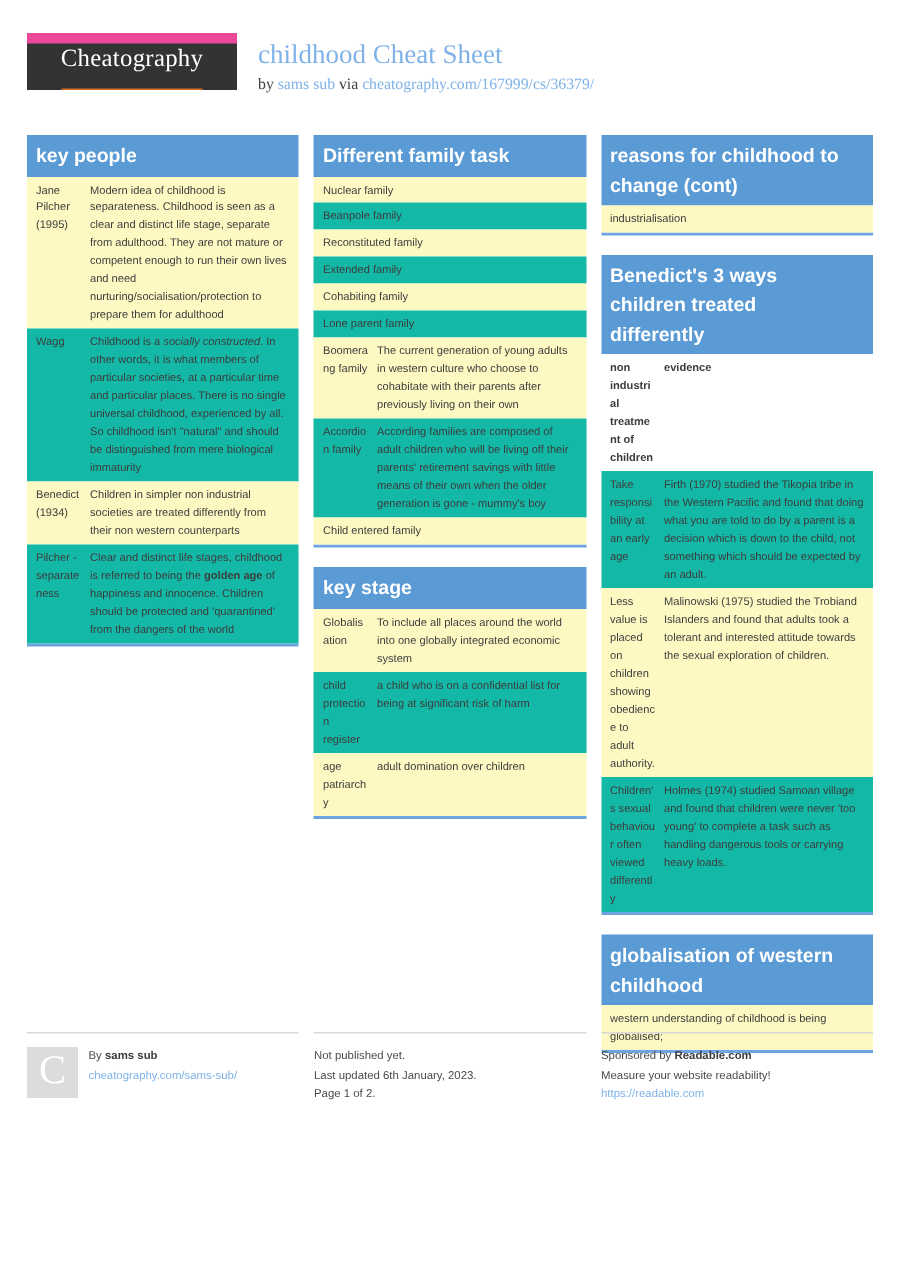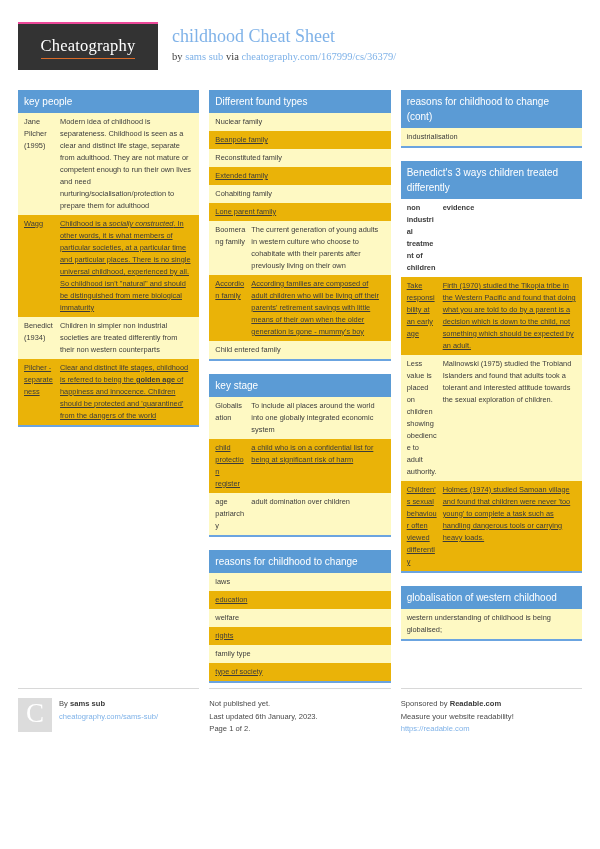--- a/index.html
+++ b/index.html
@@ -6,46 +6,46 @@
   body{
     width:600px;height:849px;background:#ffffff;
     font-family:"Liberation Sans",sans-serif;
     color:#3c3c3c;overflow:hidden;
   }
   .page{width:600px;height:849px;position:relative;box-sizing:border-box;padding:0 18px;}
 
   
   .masthead{display:flex;align-items:flex-start;padding-top:22px;height:56px;}
   .logo{
-    width:140px;height:48px;background:#333333;border-top:2px solid #ec4899;
-    display:flex;align-items:center;justify-content:center;box-sizing:border-box;
+    width:140px;height:38px;background:#333333;border-top:7px solid #ec4899;
+    display:flex;justify-content:center;box-sizing:border-box;
   }
   .logo-text{
     color:#ffffff;font-family:"Liberation Serif",serif;font-size:16.5px;
     letter-spacing:.2px;position:relative;padding-bottom:2px;
     border-bottom:1.5px solid #d96b29;
   }
   .title-block{margin-left:14px;padding-top:2px;font-family:"Liberation Serif",serif;}
   .cs-title{font-size:18px;color:#7fb2e8;line-height:1.35;}
   .cs-byline{font-size:10.5px;color:#3c3c3c;line-height:1.45;margin-top:1px;}
   .cs-byline .lk{color:#7fb2e8;}
   .cs-byline .bywd{color:#3c3c3c;}
 
   
   .columns{display:flex;gap:10px;margin-top:12px;align-items:flex-start;}
   .col{width:auto;flex:1 1 0;min-width:0;}
 
   .card{margin-bottom:13px;border-bottom:2px solid #6ba4e0;}
   .card-head{
-    background:#5b9bd5;color:#ffffff;font-size:10px;font-weight:normal;
+    background:#5b9bd5;color:#ffffff;font-size:13px;font-weight:bold;
     padding:4px 15px 4px 6px;line-height:1.5;
   }
   .row{display:flex;font-size:7.4px;line-height:1.62;}
   .row.odd{background:#fef9c3;}
-  .row.even{background:#eab308;text-decoration:underline;}
+  .row.even{background:#14b8a6;}
   .row.subhead{background:#ffffff;font-weight:bold;}
   .cell-k{
     width:40px;flex:0 0 40px;padding:3px 4px 3px 6px;box-sizing:border-box;
     color:#3c3c3c;word-wrap:break-word;
   }
   .cell-v{flex:1 1 auto;padding:3px 6px 3px 2px;box-sizing:border-box;color:#3c3c3c;}
   .row.single .cell-v{padding-left:6px;}
   .row.single{padding:0;align-items:center;}
   .it{font-style:italic;}
   .bd{font-weight:bold;text-align:right;}
@@ -99,21 +99,21 @@
             <div class="cell-v">Children in simpler non industrial societies are treated differently from their non western counterparts</div>
           </div>
           <div class="row even">
             <div class="cell-k">Pilcher - separateness</div>
             <div class="cell-v">Clear and distinct life stages, childhood is referred to being the <span class="bd">golden age</span> of happiness and innocence. Children should be protected and 'quarantined' from the dangers of the world</div>
           </div>
         </div>
       </div>
       <div class="col">
         <div class="card">
-          <div class="card-head">Different found types</div>
+          <div class="card-head">Different family task</div>
           <div class="row odd single">
             <div class="cell-v">Nuclear family</div>
           </div>
           <div class="row even single">
             <div class="cell-v">Beanpole family</div>
           </div>
           <div class="row odd single">
             <div class="cell-v">Reconstituted family</div>
           </div>
           <div class="row even single">
@@ -143,41 +143,20 @@
             <div class="cell-k">Globalisation</div>
             <div class="cell-v">To include all places around the world into one globally integrated economic system</div>
           </div>
           <div class="row even">
             <div class="cell-k">child protection register</div>
             <div class="cell-v">a child who is on a confidential list for being at significant risk of harm</div>
           </div>
           <div class="row odd">
             <div class="cell-k">age patriarchy</div>
             <div class="cell-v">adult domination over children</div>
-          </div>
-        </div>
-        <div class="card">
-          <div class="card-head">reasons for childhood to change</div>
-          <div class="row odd single">
-            <div class="cell-v">laws</div>
-          </div>
-          <div class="row even single">
-            <div class="cell-v">education</div>
-          </div>
-          <div class="row odd single">
-            <div class="cell-v">welfare</div>
-          </div>
-          <div class="row even single">
-            <div class="cell-v">rights</div>
-          </div>
-          <div class="row odd single">
-            <div class="cell-v">family type</div>
-          </div>
-          <div class="row even single">
-            <div class="cell-v">type of society</div>
           </div>
         </div>
       </div>
       <div class="col">
         <div class="card">
           <div class="card-head">reasons for childhood to change (cont)</div>
           <div class="row odd single">
             <div class="cell-v">industrialisation</div>
           </div>
         </div>

